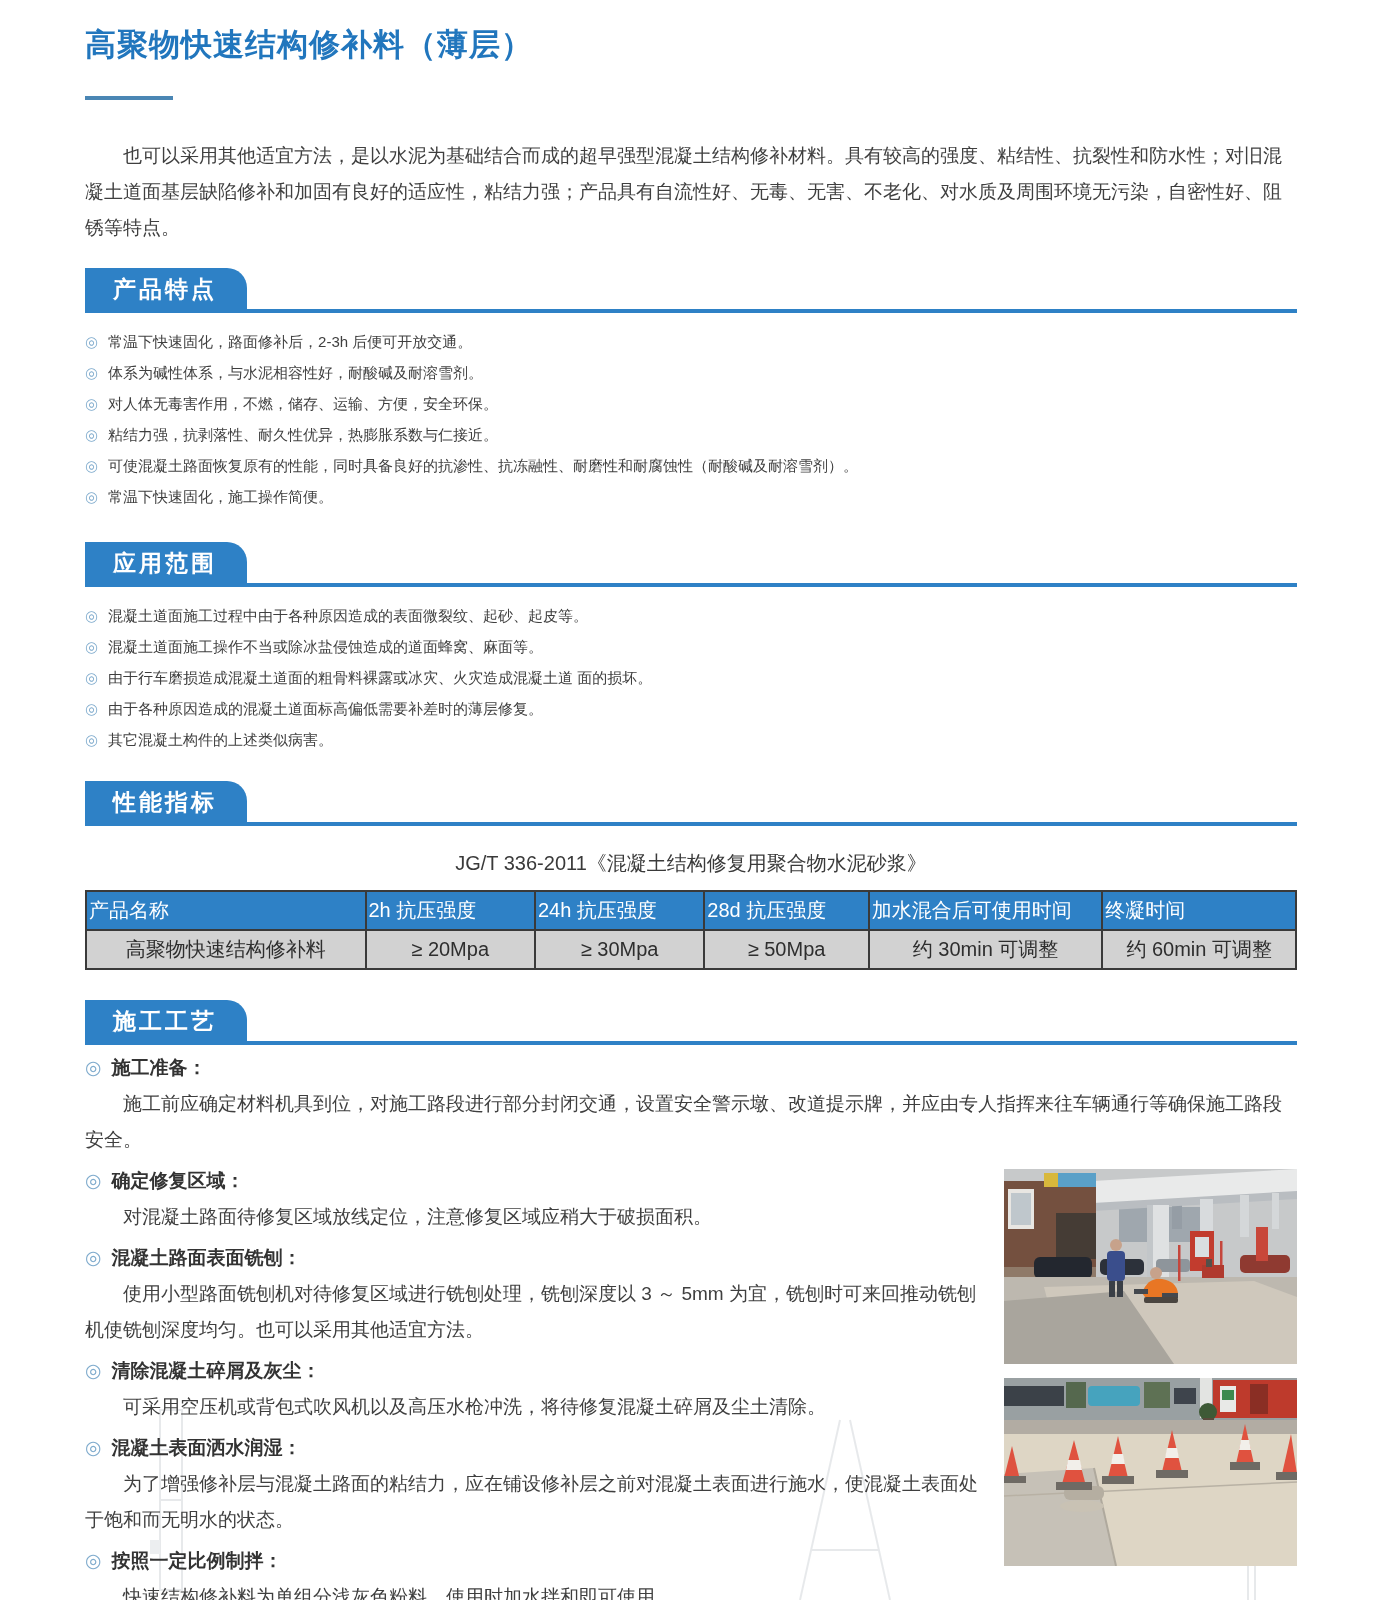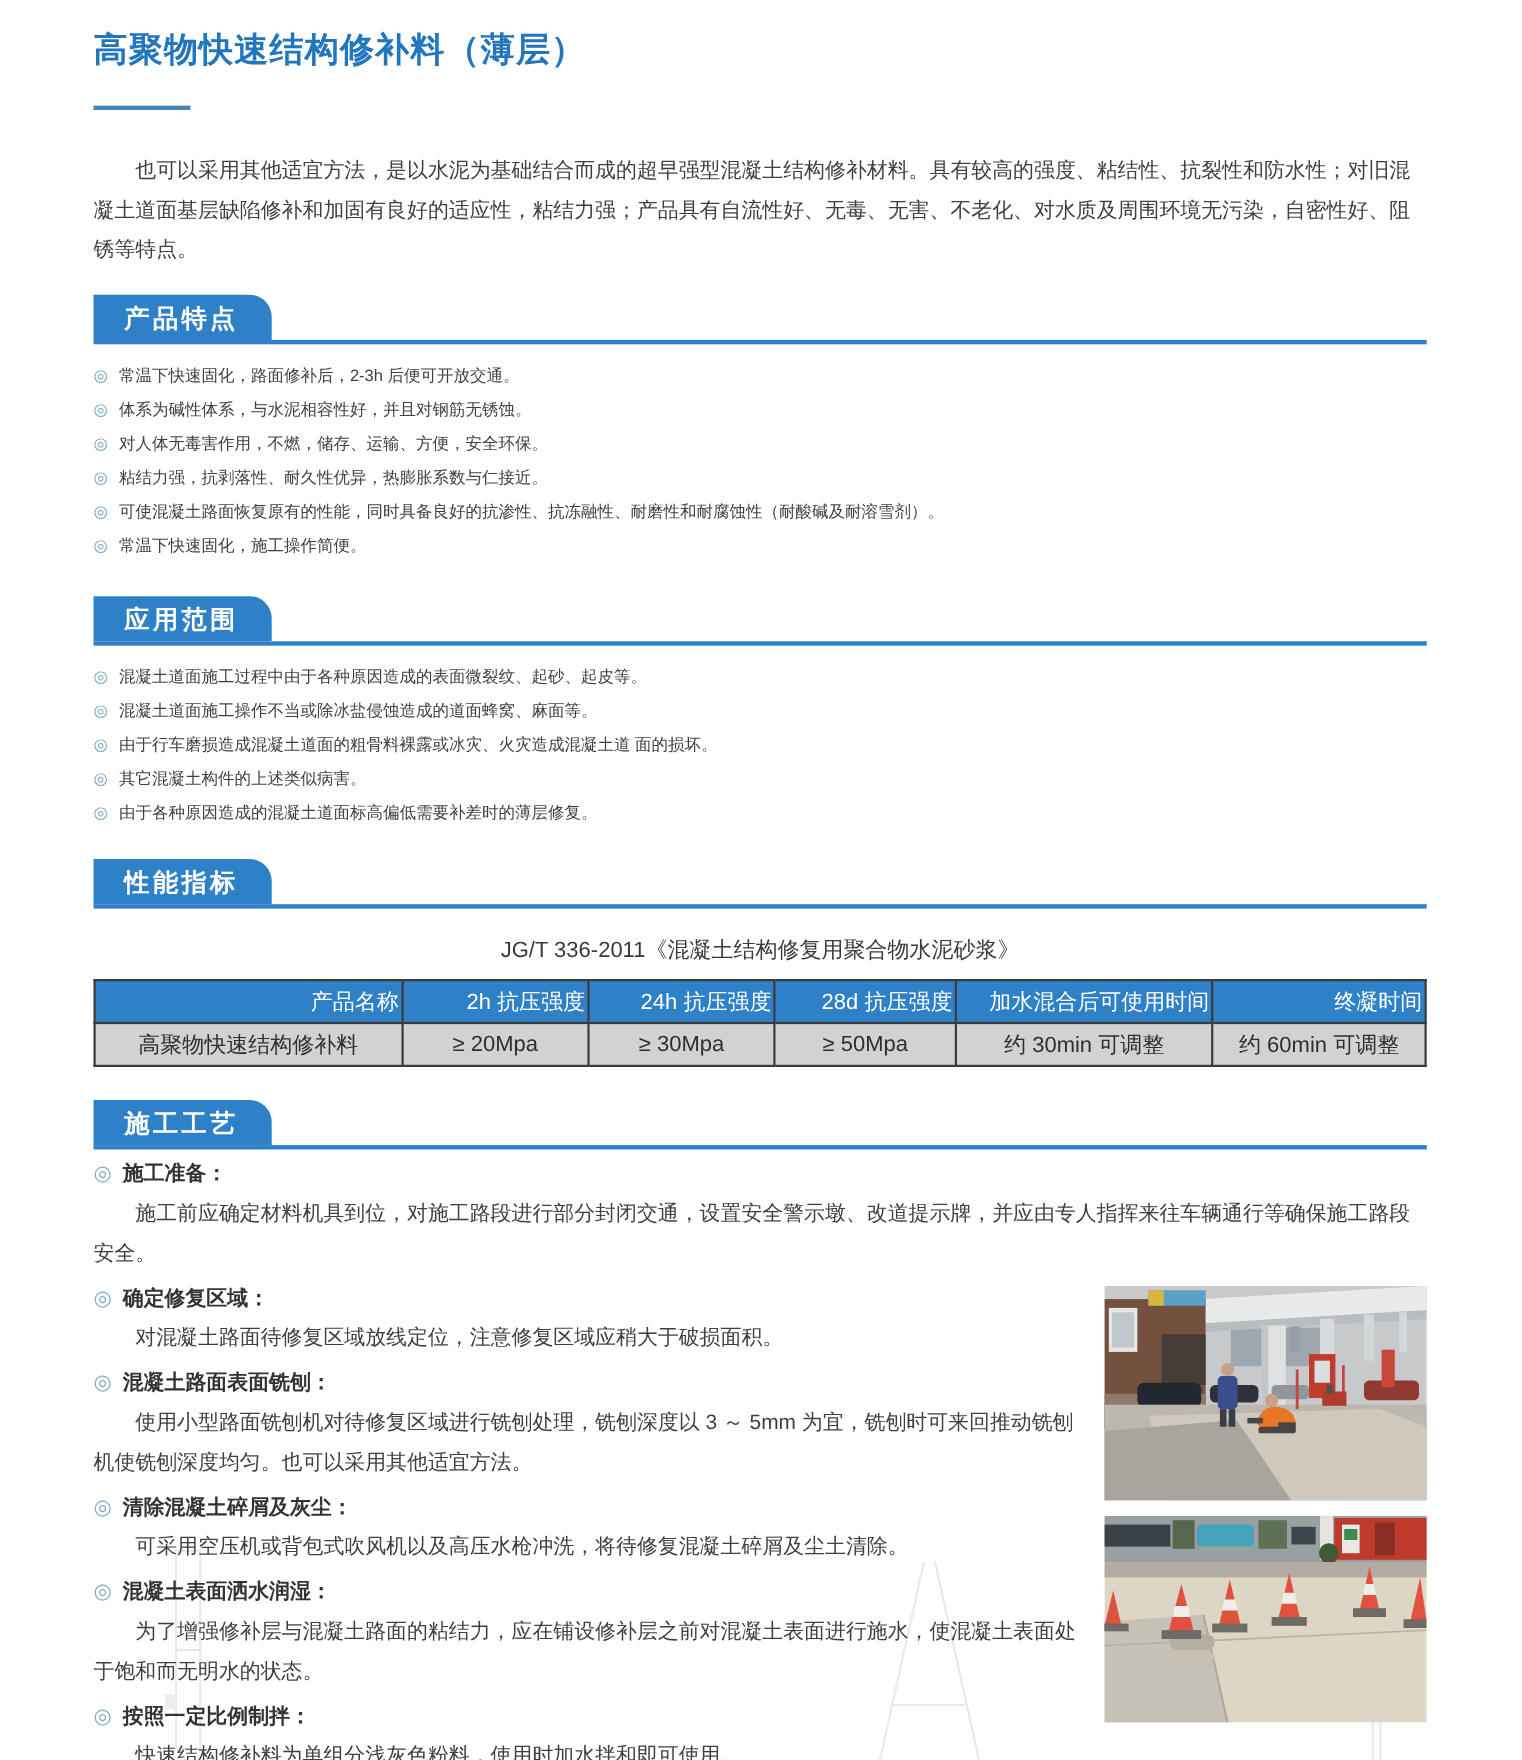--- a/index.html
+++ b/index.html
@@ -21,21 +21,21 @@
   .sec-process{margin-top:30px;}
   .tab{display:inline-block;background:#2E81C6;color:#ffffff;font-size:23px;font-weight:bold;
        line-height:26px;padding:8px 30px 7px 28px;border-radius:0 20px 0 0;letter-spacing:3px;}
   
   .bullets{list-style:none;margin:13px 0 0 0;padding:0;font-size:15px;}
   .bullets li{line-height:31px;margin:0;color:#3f3f3f;}
   .bullet-icon{color:#7FABCD;margin-right:10px;}
   
   .standard-caption{text-align:center;font-size:20px;color:#3a3a3a;margin:24px 0 0 0;}
   table.perf{width:100%;border-collapse:collapse;font-size:20px;margin-top:13px;table-layout:fixed;}
-  table.perf th{background:#2E81C6;color:#ffffff;font-weight:normal;border:2px solid #3a3a3a;padding:5px 2px;text-align:right;}
+  table.perf th{background:#2E81C6;color:#ffffff;font-weight:normal;border:2px solid #3a3a3a;padding:5px 2px;text-align:left;}
   table.perf td{background:#D2D2D2;color:#2e2e2e;border:2px solid #3a3a3a;padding:5px 2px;text-align:center;}
   
   .process-body{font-size:19px;margin-top:6px;}
   .step-label{font-weight:bold;line-height:30px;margin-top:8px;color:#333;}
   .step-para{margin:3px 0 5px 0;text-indent:2em;line-height:36px;color:#3f3f3f;}
   .photos{float:right;width:293px;margin:6px 0 8px 14px;}
   .photo{display:block;width:293px;margin-bottom:14px;}
   
   .watermark{position:absolute;left:0;bottom:0;width:1384px;height:220px;z-index:1;opacity:.45;}
 </style>
@@ -49,38 +49,38 @@
 
   <p class="intro">也可以采用其他适宜方法，是以水泥为基础结合而成的超早强型混凝土结构修补材料。具有较高的强度、粘结性、抗裂性和防水性；对旧混凝土道面基层缺陷修补和加固有良好的适应性，粘结力强；产品具有自流性好、无毒、无害、不老化、对水质及周围环境无污染，自密性好、阻锈等特点。</p>
 
   <div class="section-header sec-features">
     <div class="tab">
       <span>产品特点</span>
     </div>
   </div>
   <ul class="bullets">
     <li><span class="bullet-icon">◎</span><span>常温下快速固化，路面修补后，2-3h 后便可开放交通。</span></li>
-    <li><span class="bullet-icon">◎</span><span>体系为碱性体系，与水泥相容性好，并且对钢筋无锈蚀。</span></li>
+    <li><span class="bullet-icon">◎</span><span>体系为碱性体系，与水泥相容性好，耐酸碱及耐溶雪剂。</span></li>
     <li><span class="bullet-icon">◎</span><span>对人体无毒害作用，不燃，储存、运输、方便，安全环保。</span></li>
     <li><span class="bullet-icon">◎</span><span>粘结力强，抗剥落性、耐久性优异，热膨胀系数与仁接近。</span></li>
     <li><span class="bullet-icon">◎</span><span>可使混凝土路面恢复原有的性能，同时具备良好的抗渗性、抗冻融性、耐磨性和耐腐蚀性（耐酸碱及耐溶雪剂）。</span></li>
     <li><span class="bullet-icon">◎</span><span>常温下快速固化，施工操作简便。</span></li>
   </ul>
 
   <div class="section-header sec-apps">
     <div class="tab">
       <span>应用范围</span>
     </div>
   </div>
   <ul class="bullets">
     <li><span class="bullet-icon">◎</span><span>混凝土道面施工过程中由于各种原因造成的表面微裂纹、起砂、起皮等。</span></li>
     <li><span class="bullet-icon">◎</span><span>混凝土道面施工操作不当或除冰盐侵蚀造成的道面蜂窝、麻面等。</span></li>
     <li><span class="bullet-icon">◎</span><span>由于行车磨损造成混凝土道面的粗骨料裸露或冰灾、火灾造成混凝土道 面的损坏。</span></li>
+    <li><span class="bullet-icon">◎</span><span>由于各种原因造成的混凝土道面标高偏低需要补差时的薄层修复。</span></li>
     <li><span class="bullet-icon">◎</span><span>其它混凝土构件的上述类似病害。</span></li>
-    <li><span class="bullet-icon">◎</span><span>由于各种原因造成的混凝土道面标高偏低需要补差时的薄层修复。</span></li>
   </ul>
 
   <div class="section-header sec-perf">
     <div class="tab">
       <span>性能指标</span>
     </div>
   </div>
   <p class="standard-caption">JG/T 336-2011《混凝土结构修复用聚合物水泥砂浆》</p>
   <table class="perf">
     <colgroup>

